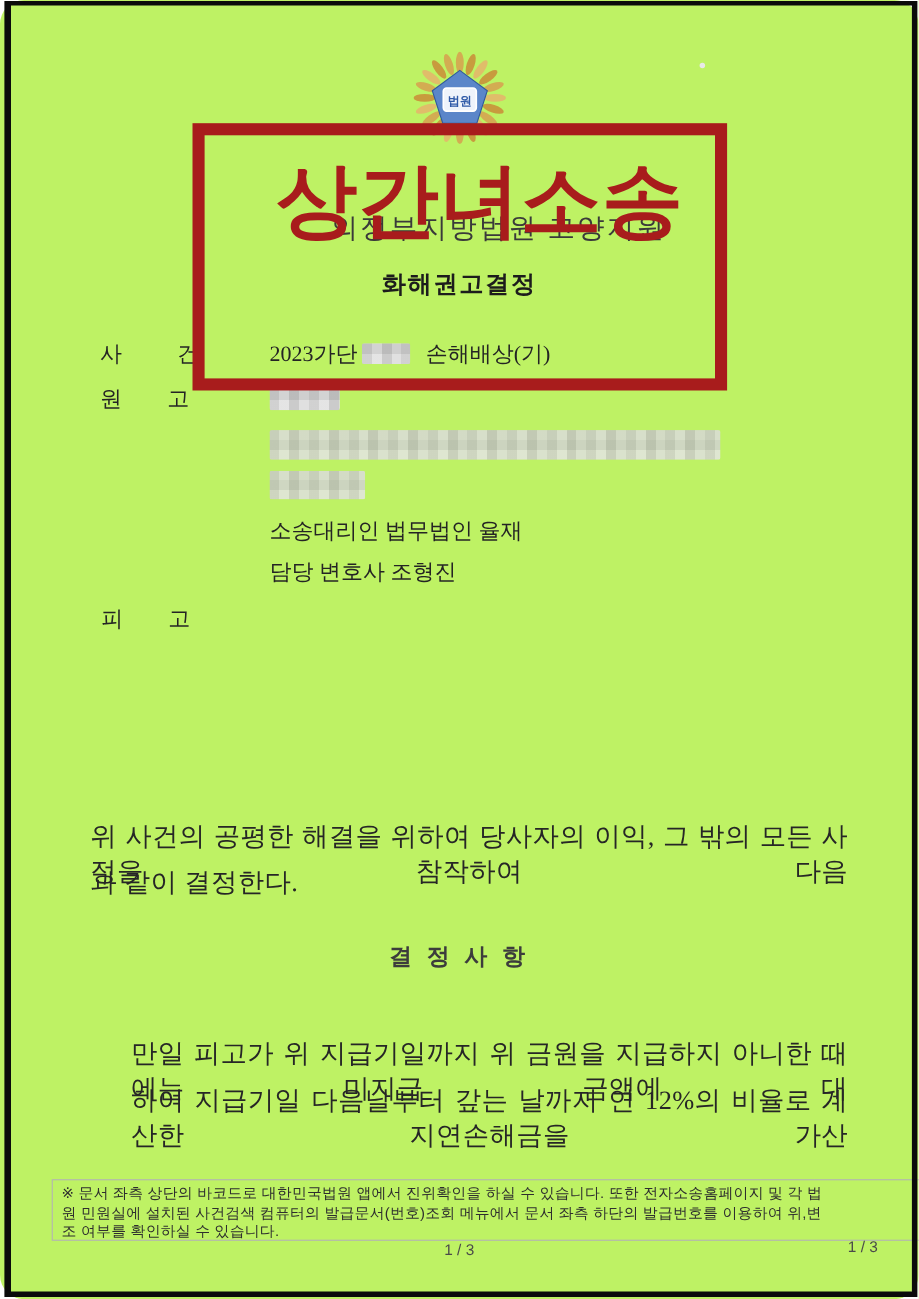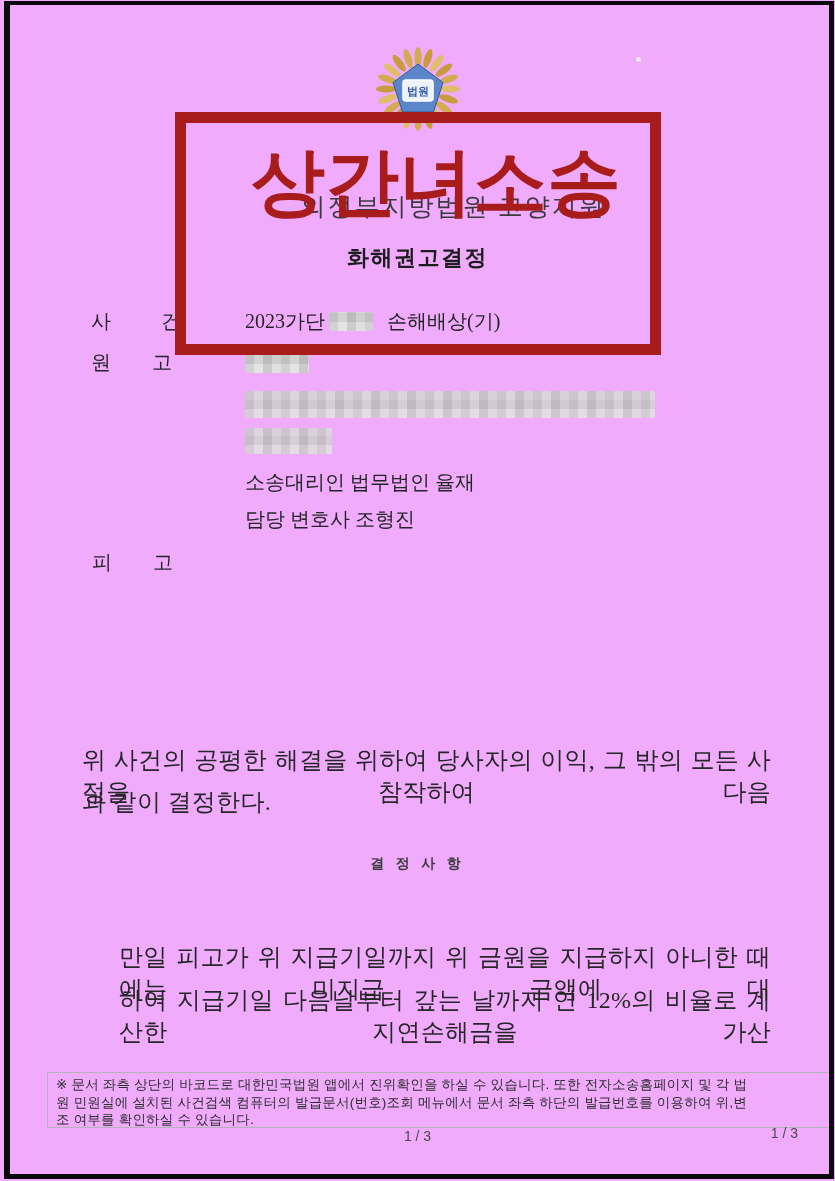--- a/index.html
+++ b/index.html
@@ -1,19 +1,19 @@
 <!DOCTYPE html>
 <html><head>
 <meta charset="utf-8">
 <style>
   * { margin: 0; padding: 0; box-sizing: border-box; }
   html, body { width: 835px; height: 1181px; background: #ffffff; }
   body { font-family: "Liberation Serif", "DejaVu Serif", serif; overflow: hidden; }
 
-  .page { position: relative; width: 835px; height: 1181px; background: #f0abfc; }
+  .page { position: relative; width: 835px; height: 1181px; background: #bef264; border-radius: 22px; }
 
   
   .frame {
     position: absolute; left: 4px; top: 1px; right: 1px; bottom: 2px;
     border: solid #0b0b0b; border-width: 4px 5px 5px 6px;
     pointer-events: none; z-index: 10;
   }
 
   
   .emblem { position: absolute; left: 374px; top: 45px; z-index: 1; }
@@ -66,21 +66,21 @@
   .redact.lighter { opacity: 0.85; }
 
   .para {
     position: absolute; left: 82px; right: 64px; z-index: 2;
     font-size: 24px; color: #262626; letter-spacing: 0.3px; white-space: nowrap;
   }
   .para.justified { white-space: normal; text-align: justify; text-align-last: justify; }
 
   .decision-heading {
     position: absolute; left: 0; right: 0; top: 855px; text-align: center;
-    font-size: 14px; font-weight: 700; letter-spacing: 4px; color: #3c3c3c; z-index: 2;
+    font-size: 21px; font-weight: 700; letter-spacing: 4px; color: #3c3c3c; z-index: 2;
   }
 
   .item1 { left: 88px; right: auto; }
   .item-wrap { left: 119px; }
 
   
   .notice-box {
     position: absolute; left: 47px; top: 1072px; width: 817px; height: 56px;
     border: 1px solid #b3b3b3; padding: 3px 8px; z-index: 2;
     font-family: "Liberation Sans", "DejaVu Sans", sans-serif;

